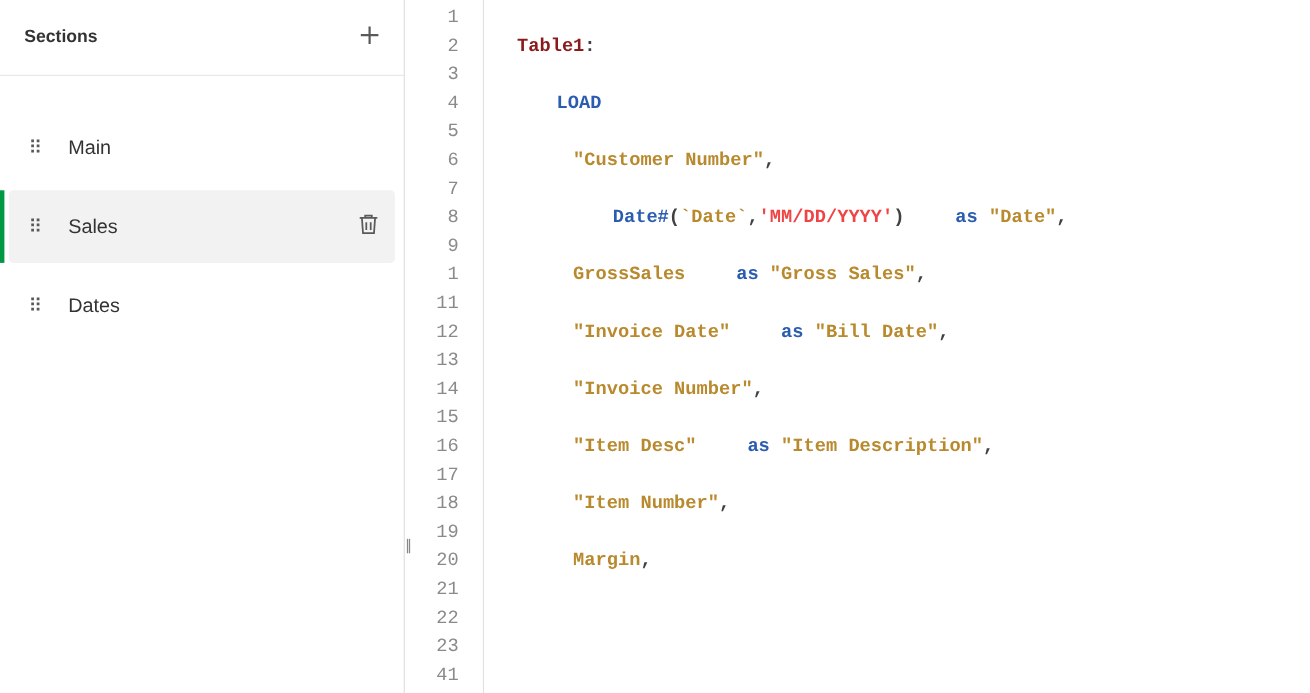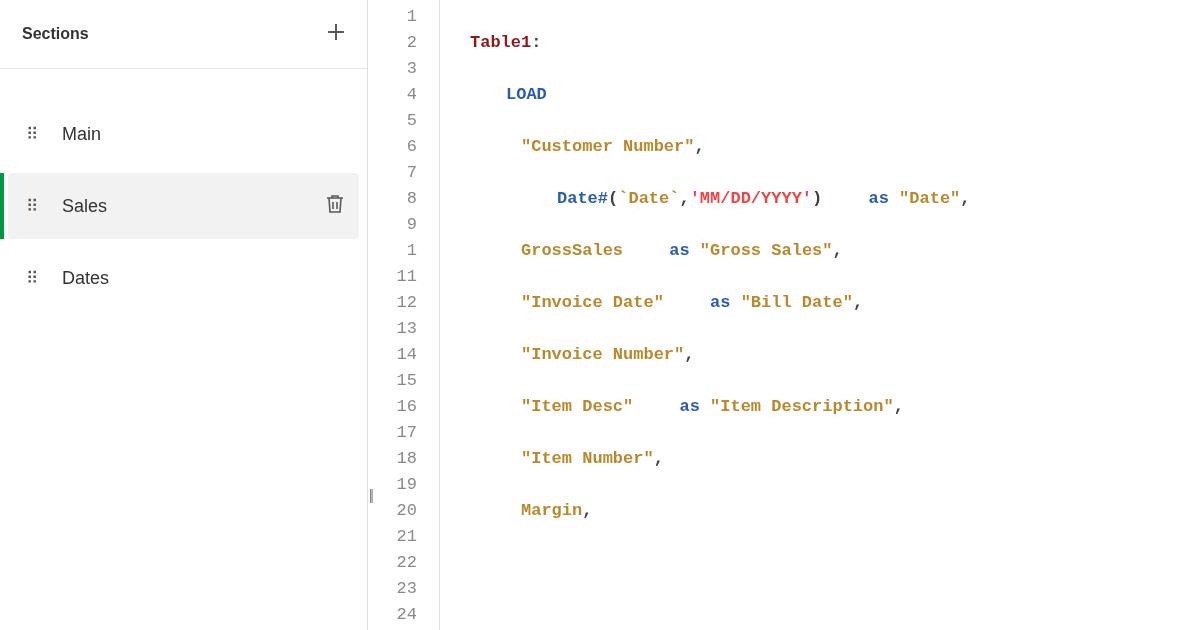--- a/index.html
+++ b/index.html
@@ -172,21 +172,21 @@
     <div>14</div>
     <div>15</div>
     <div>16</div>
     <div>17</div>
     <div>18</div>
     <div>19</div>
     <div>20</div>
     <div>21</div>
     <div>22</div>
     <div>23</div>
-    <div>24</div>
+    <div>41</div>
   </div>
   <div class="code">
 <span class="line"><span class="tk-tbl">Table1</span><span class="tk-punc">:</span></span>
 <span class="line"><span class="tk-kw">LOAD</span></span>
 <span class="line">     <span class="tk-str">"Customer Number"</span><span class="tk-punc">,</span></span>
 <span class="line">     <span class="tk-kw">Date#</span><span class="tk-punc">(</span><span class="tk-id">`Date`</span><span class="tk-punc">,</span><span class="tk-lit">'MM/DD/YYYY'</span><span class="tk-punc">)</span> <span class="tk-kw">as</span> <span class="tk-str">"Date"</span><span class="tk-punc">,</span></span>
 <span class="line">     <span class="tk-id">GrossSales</span> <span class="tk-kw">as</span> <span class="tk-str">"Gross Sales"</span><span class="tk-punc">,</span></span>
 <span class="line">     <span class="tk-str">"Invoice Date"</span> <span class="tk-kw">as</span> <span class="tk-str">"Bill Date"</span><span class="tk-punc">,</span></span>
 <span class="line">     <span class="tk-str">"Invoice Number"</span><span class="tk-punc">,</span></span>
 <span class="line">     <span class="tk-str">"Item Desc"</span> <span class="tk-kw">as</span> <span class="tk-str">"Item Description"</span><span class="tk-punc">,</span></span>

